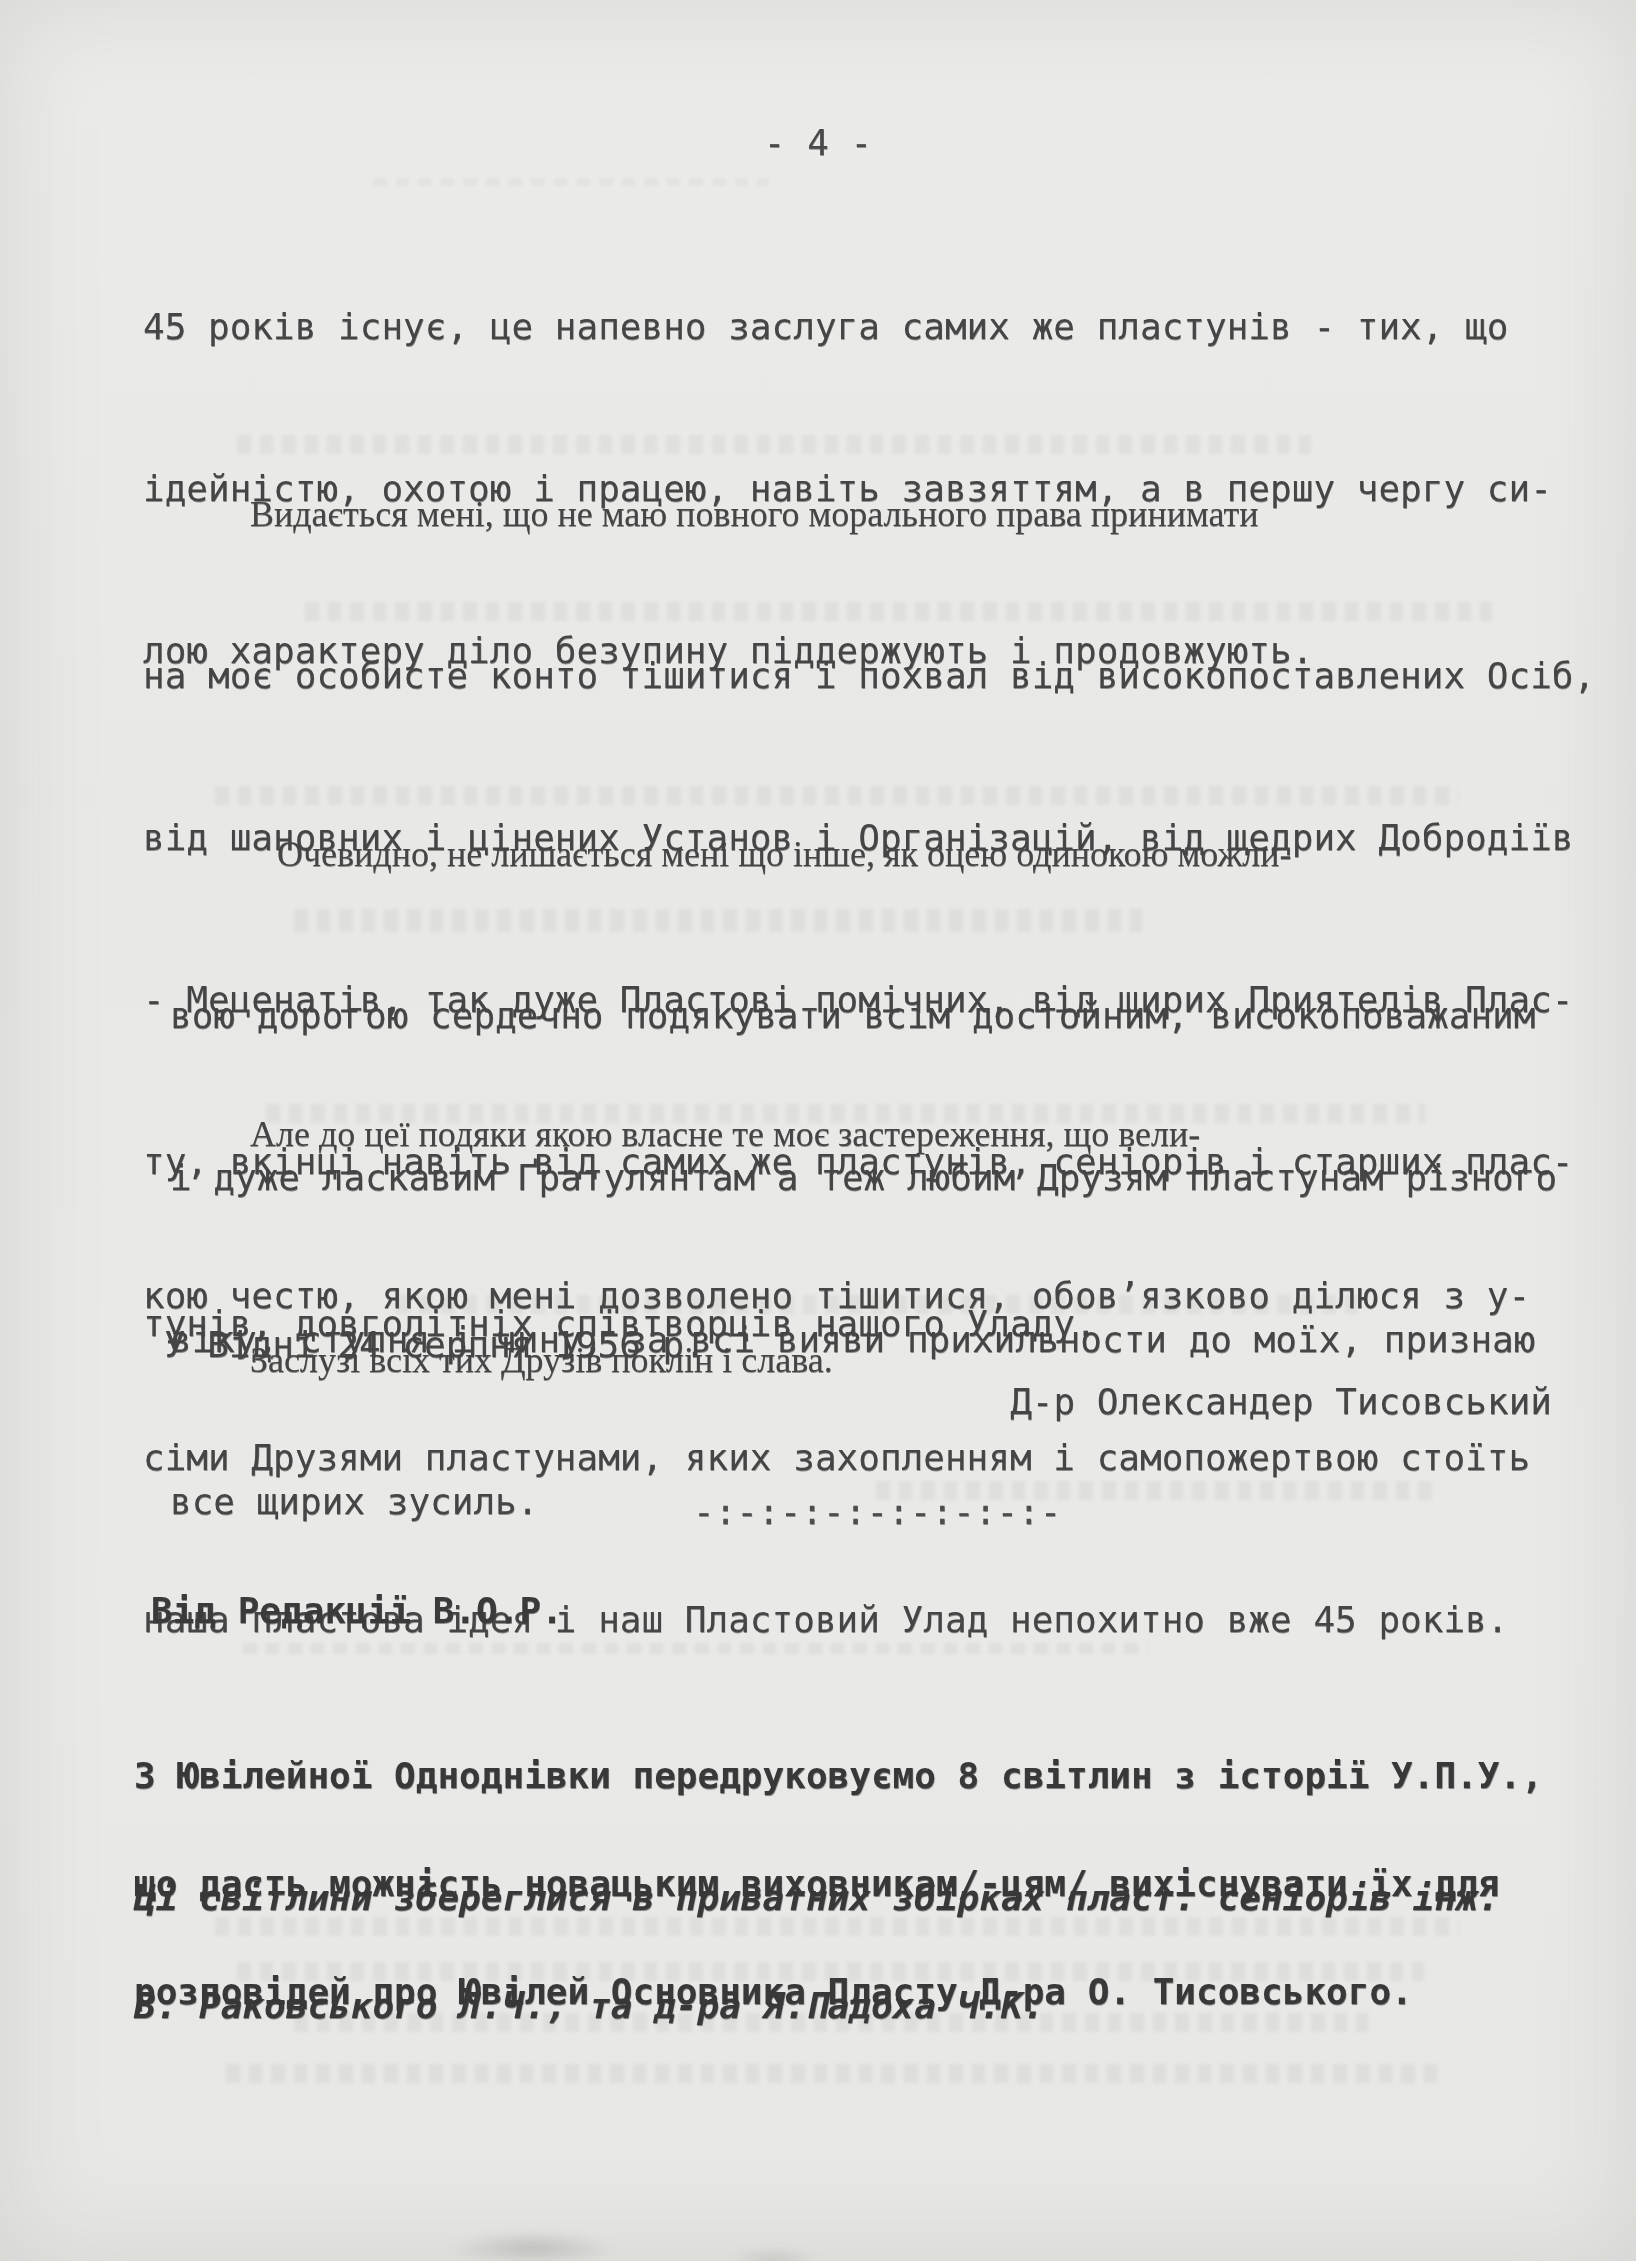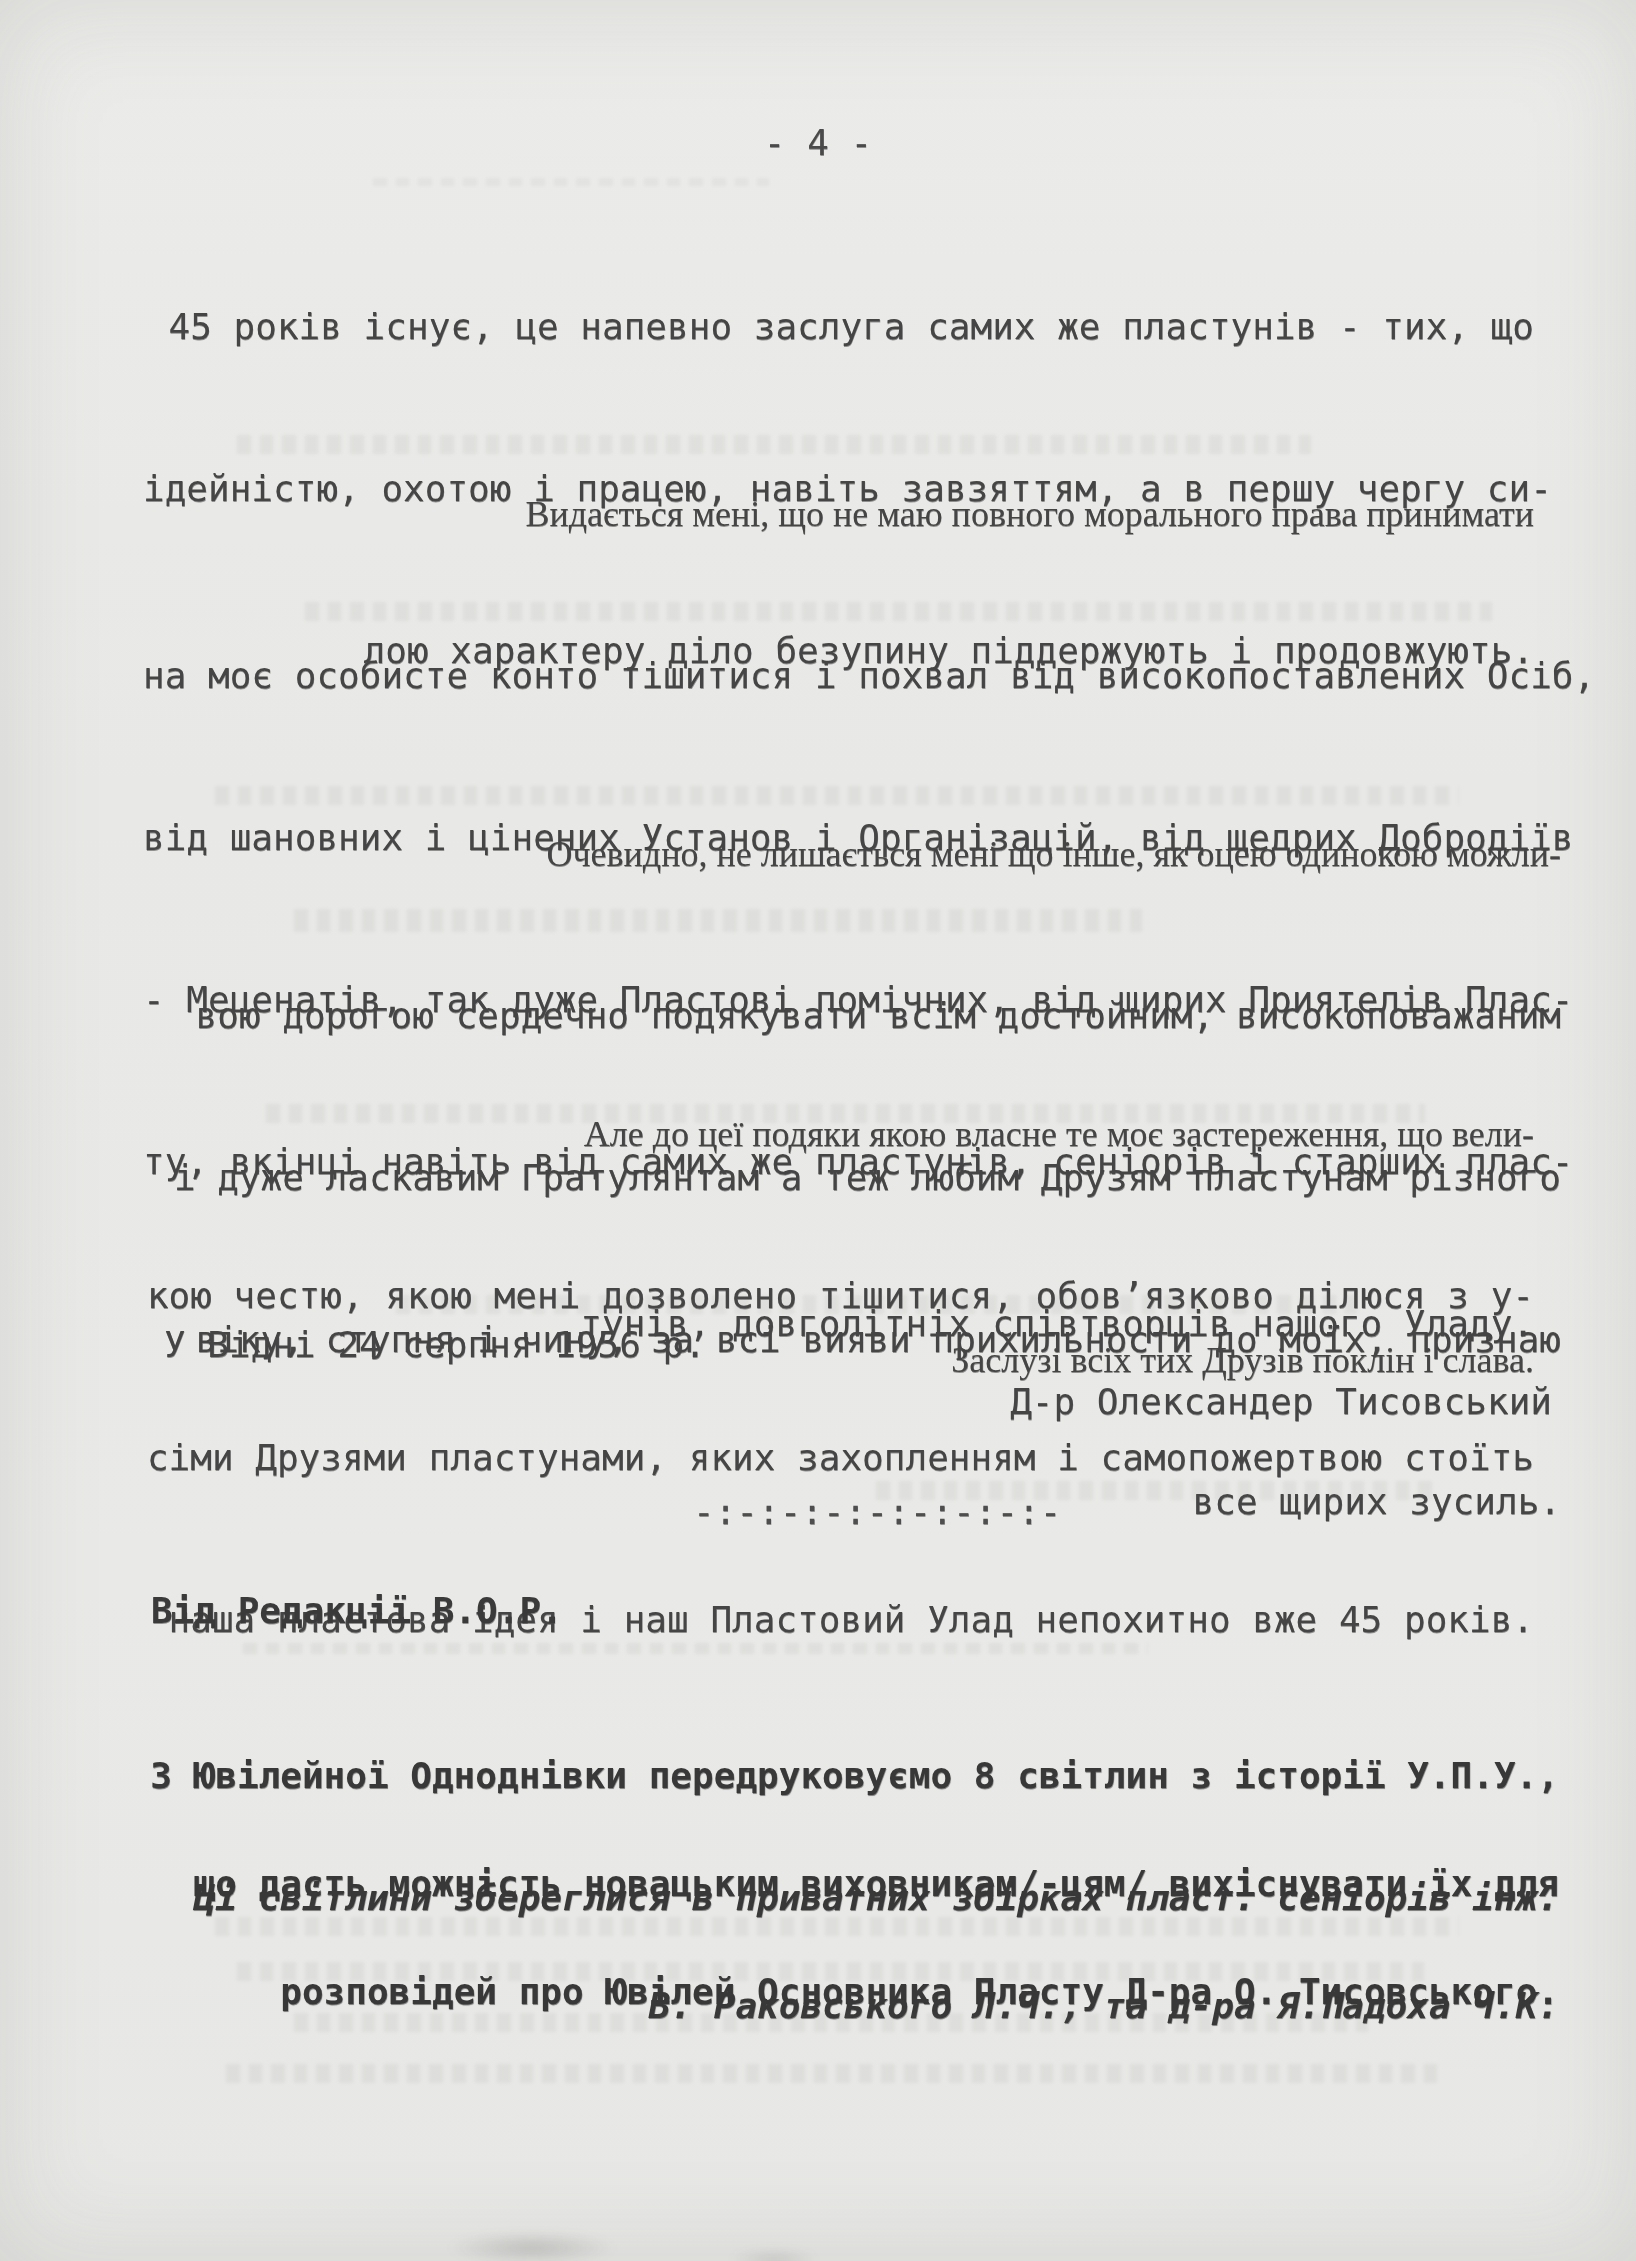--- a/index.html
+++ b/index.html
@@ -16,21 +16,20 @@
       linear-gradient(180deg, #ebebe9 0%, #e8e8e6 35%, #e9e9e7 70%, #e7e7e5 100%);
     box-shadow: inset 0 0 102px rgba(120,120,115,0.18);
     overflow: hidden;
     font-family: "DejaVu Sans Mono", "Liberation Mono", monospace;
     color: #454545;
   }
   .typed {
     white-space: pre;
     font-size: 36px;
     text-shadow: 0.3px 0.5px 0.6px rgba(70,70,70,0.55);
-    text-align: right;
   }
   .page-number {
     position: absolute;
     top: 116px;
     left: 0;
     width: 100%;
     text-align: center;
     line-height: 54px;
     color: #4a4a4a;
   }

